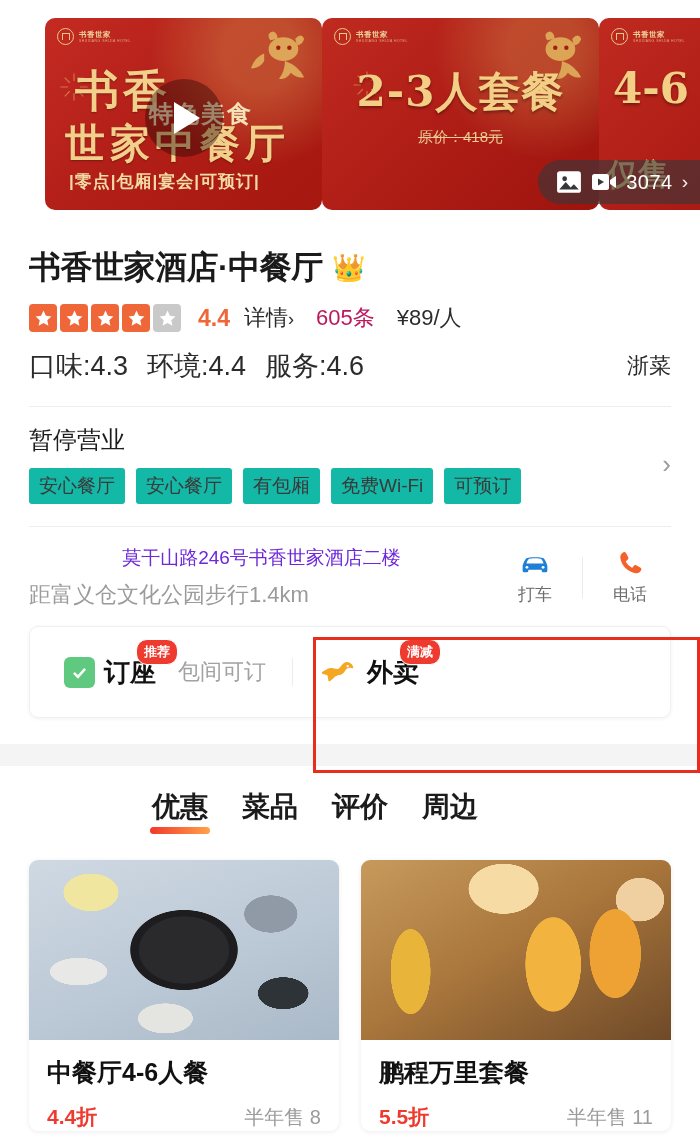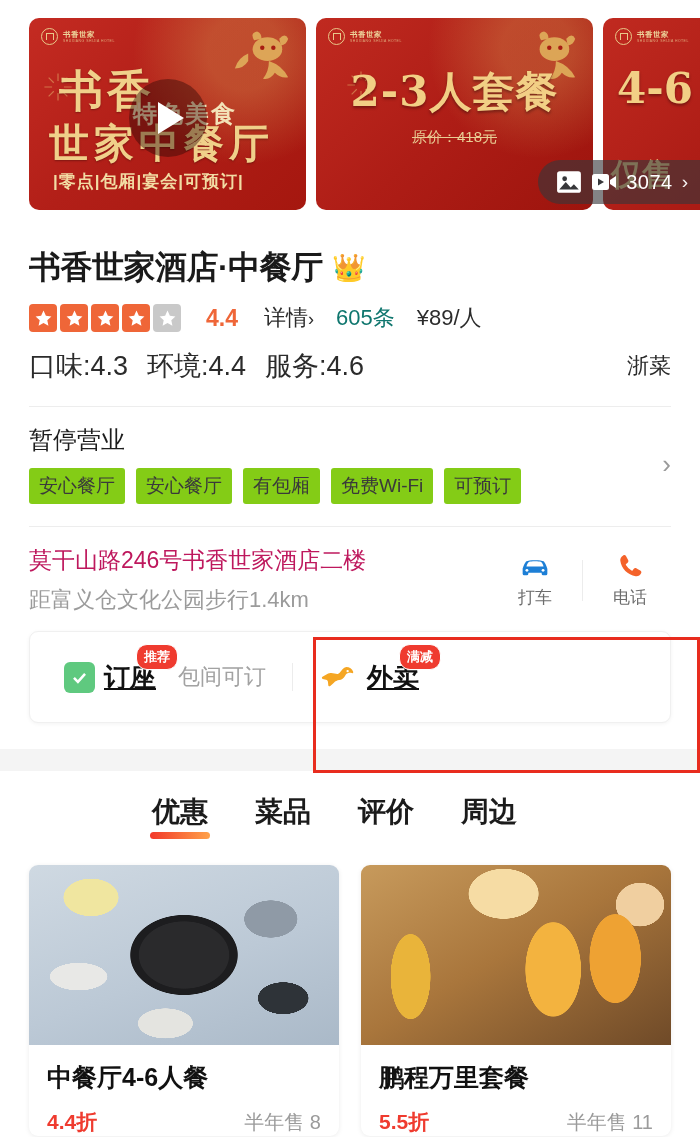--- a/index.html
+++ b/index.html
@@ -4,21 +4,21 @@
 <style>
   * { margin:0; padding:0; box-sizing:border-box; }
   html,body { width:700px; height:1137px; }
   body {
     font-family:"Liberation Sans","DejaVu Sans",sans-serif;
     background:#ffffff; color:#1a1a1a; overflow:hidden; position:relative;
   }
 
   
   .carousel { position:relative; height:228px; background:#fff; overflow:hidden; }
-  .carousel-track { display:flex; gap:10px; padding:18px 0 0 29px; }
+  .carousel-track { display:flex; padding:18px 0 0 45px; }
   .slide {
     flex:0 0 auto; width:277px; height:192px; border-radius:10px;
     position:relative; overflow:hidden;
     background:
       radial-gradient(circle at 78% 18%, rgba(226,176,94,.32) 0 14%, rgba(226,176,94,0) 42%),
       linear-gradient(135deg,#c42b22 0%,#b21f18 45%,#a5170f 100%);
   }
   .slide.s2, .slide.s3 {
     background:
       radial-gradient(circle at 80% 16%, rgba(226,176,94,.30) 0 13%, rgba(226,176,94,0) 40%),
@@ -96,82 +96,82 @@
   .title-row { display:flex; align-items:center; gap:10px; padding-top:18px; }
   .shop-title { font-size:32px; font-weight:700; letter-spacing:-.5px; }
   .crown { font-size:27px; line-height:1; }
 
   .rating-row { display:flex; align-items:center; gap:9px; margin-top:13px; }
   .stars { display:flex; gap:3px; }
   .star { width:28px; height:28px; border-radius:4px; background:#ef6638;
           display:flex; align-items:center; justify-content:center; }
   .star.off { background:#c9c9c9; }
   .star svg { width:19px; height:19px; fill:#fff; }
-  .score { font-size:23px; color:#ef6638; font-weight:700; margin-left:16px; }
-  .detail-link { font-size:22px; color:#2c2c2c; margin-left:17px; }
+  .score { font-size:23px; color:#ef6638; font-weight:700; margin-left:8px; }
+  .detail-link { font-size:22px; color:#2c2c2c; margin-left:5px; }
   .detail-link .c { font-size:18px; }
-  .rev-count { font-size:22px; color:#0f766e; margin-left:13px; }
+  .rev-count { font-size:22px; color:#be185d; margin-left:13px; }
   .price-per { font-size:22px; color:#2c2c2c; margin-left:13px; }
 
   .sub-scores { display:flex; align-items:center; justify-content:space-between;
                 margin-top:15px; }
   .sub-scores .left { display:flex; gap:19px; font-size:27px; color:#2b2b2b; }
   .cuisine { font-size:22px; color:#2b2b2b; }
 
   .divider { height:1px; background:#ededed; margin:22px 29px 0; }
 
   
   .status-block { display:flex; align-items:center; padding:17px 29px 0; }
   .status-block .col { flex:1; }
   .status-txt { font-size:24px; color:#1d1d1d; }
   .tags { display:flex; gap:11px; margin-top:12px; flex-wrap:nowrap; }
-  .tag { background:#84cc16; color:#3a3a3a; font-size:19px;
+  .tag { background:#14b8a6; color:#3a3a3a; font-size:19px;
          padding:5px 10px; border-radius:3px; white-space:nowrap; }
   .arrow-r { font-size:26px; color:#9a9a9a; padding-left:10px; }
 
   
   .addr-block { display:flex; align-items:center; padding:18px 29px 0; }
   .addr-col { flex:1; min-width:0; }
-  .addr-1 { font-size:23px; color:#be185d; }
+  .addr-1 { font-size:19px; color:#6d28d9;text-align:center; }
   .addr-2 { font-size:22px; color:#9b9b9b; margin-top:9px; }
   .acts { display:flex; align-items:stretch; }
   .act { width:82px; text-align:center; }
   .act svg { display:block; margin:0 auto 4px; }
   .act-lbl { font-size:17px; color:#6d6d6d; }
   .act-sep { width:1px; background:#ececec; margin:8px 6px; }
 
   
   .book-wrap { padding:16px 29px 0; }
   .book-card {
     height:92px; border:1px solid #f0f0f0; border-radius:9px; background:#fff;
     box-shadow:0 1px 4px rgba(0,0,0,.05);
     display:flex; align-items:center;
   }
   .book-item { display:flex; align-items:center; position:relative; }
   .bk-left { padding-left:34px; }
   .chk { width:31px; height:31px; border-radius:6px; background:#5fc97f;
          display:flex; align-items:center; justify-content:center; }
   .chk svg { width:19px; height:19px; stroke:#fff; fill:none; stroke-width:3.2; }
-  .bk-label { font-size:26px; font-weight:700; color:#111; margin-left:9px;text-decoration:underline; }
+  .bk-label { font-size:26px; font-weight:700; color:#111; margin-left:9px; }
   .badge {
     position:absolute; top:-16px; right:-22px;
     background:#ef3b2f; color:#fff; font-size:13px; font-weight:700;
     padding:3px 7px; border-radius:11px; white-space:nowrap;
     border:1.5px solid #fff;
   }
   .bk-hint { font-size:22px; color:#a2a2a2; margin-left:22px; }
   .v-sep { width:1px; height:28px; background:#ececec; margin:0 26px; }
   .roo { width:40px; height:30px; color:#f5a623; }
   .bk-right .bk-label { margin-left:8px; }
 
   
   .gap { height:22px; background:#f4f4f4; margin-top:26px; }
 
   
-  .tabs { display:flex; align-items:flex-end; gap:47px; padding:22px 0 0 152px; }
+  .tabs { display:flex; align-items:flex-end; gap:34px; padding:22px 0 0 152px; }
   .tab { font-size:28px; font-weight:700; color:#1b1b1b; position:relative;
          padding-bottom:8px; }
   .tab.active::after {
     content:""; position:absolute; left:-2px; right:-2px; bottom:0; height:7px;
     border-radius:4px; background:linear-gradient(90deg,#f2382a,#ffa24a);
   }
 
   
   .deals { display:flex; gap:22px; padding:26px 29px 0; }
   .deal {

